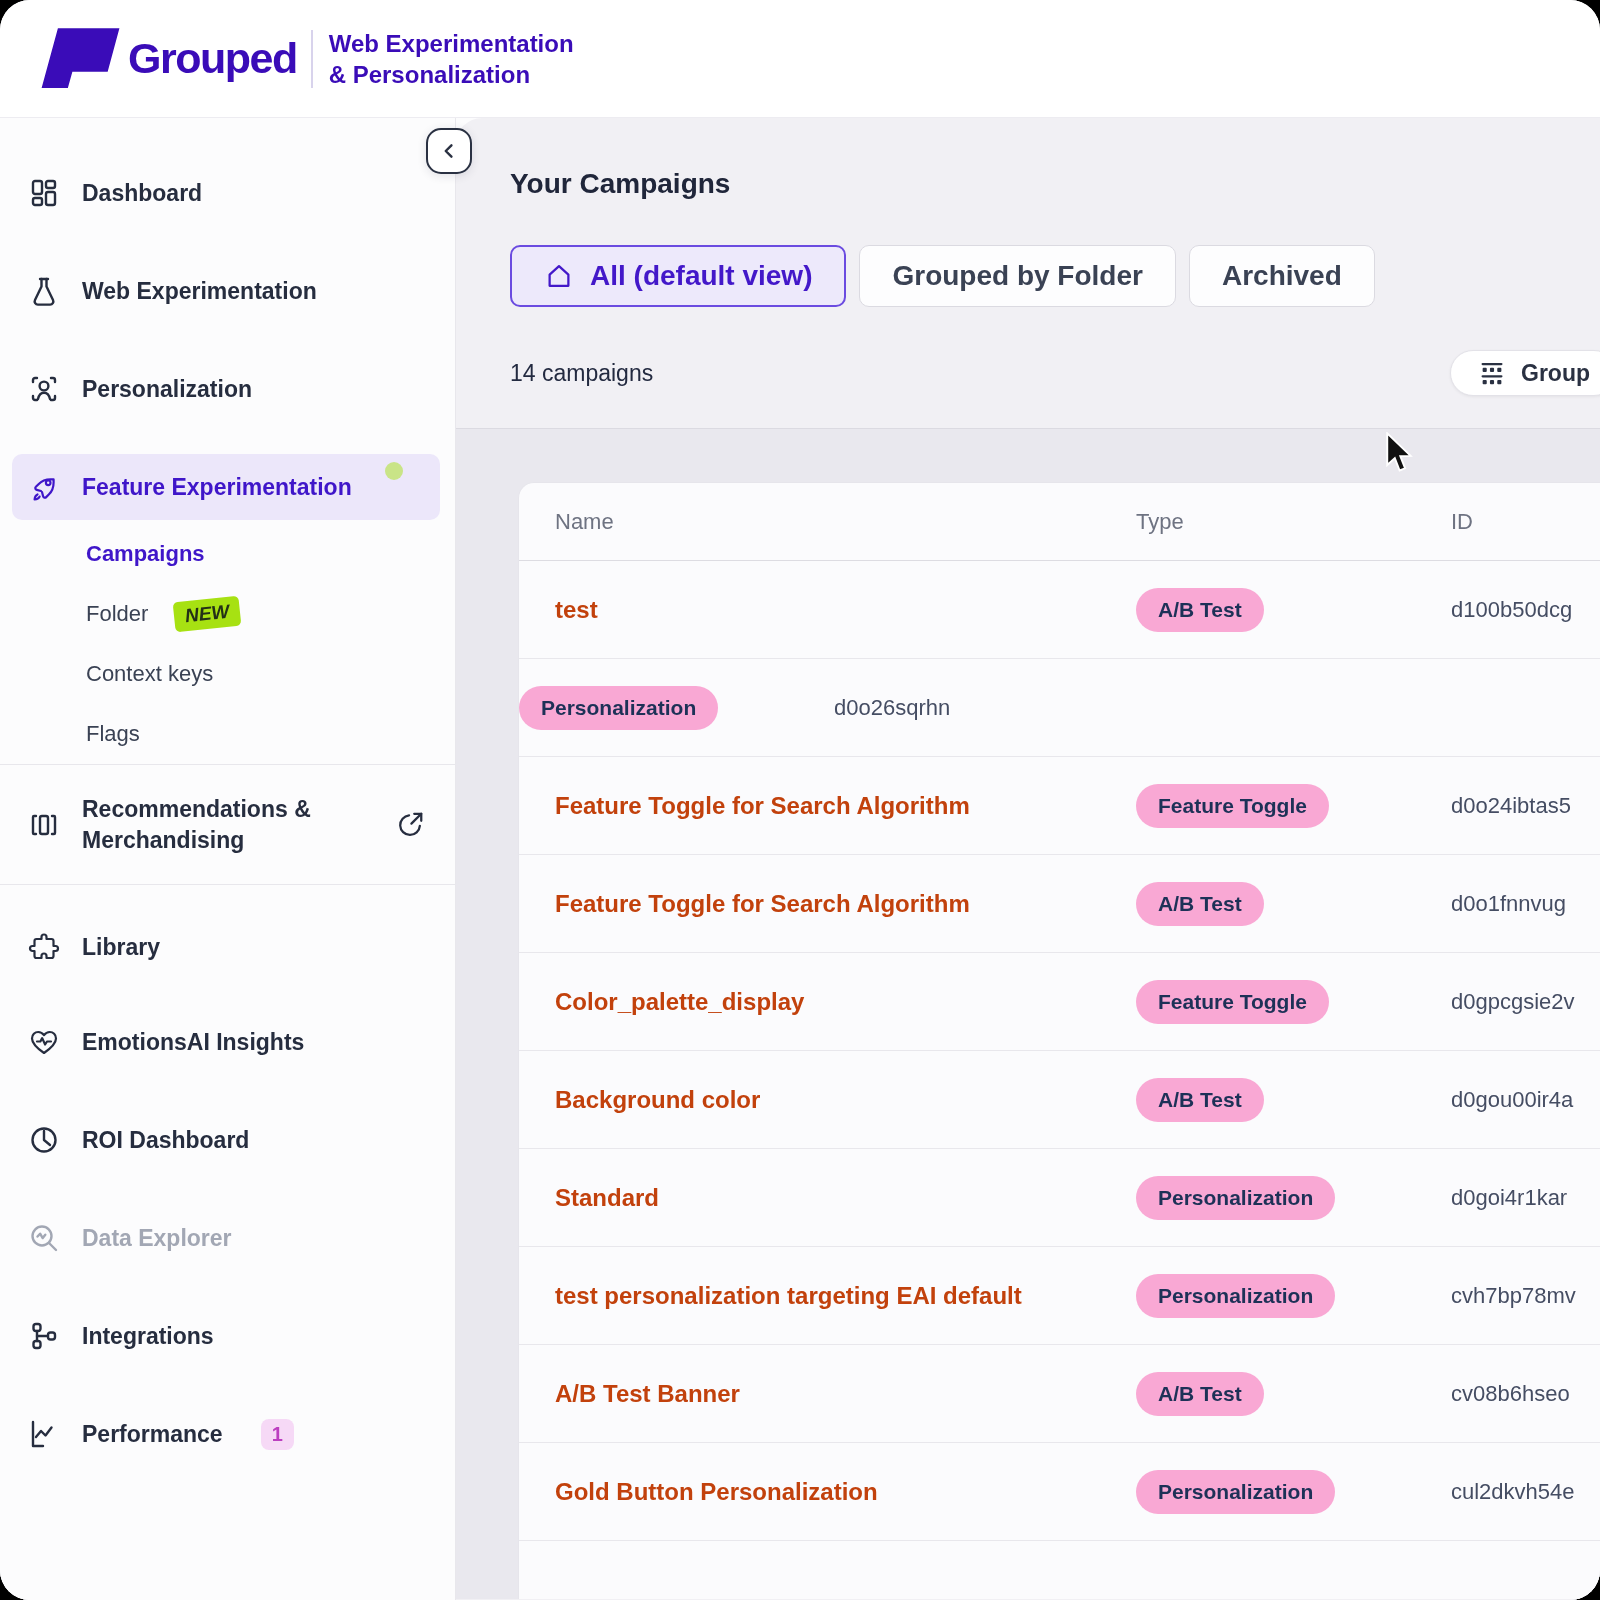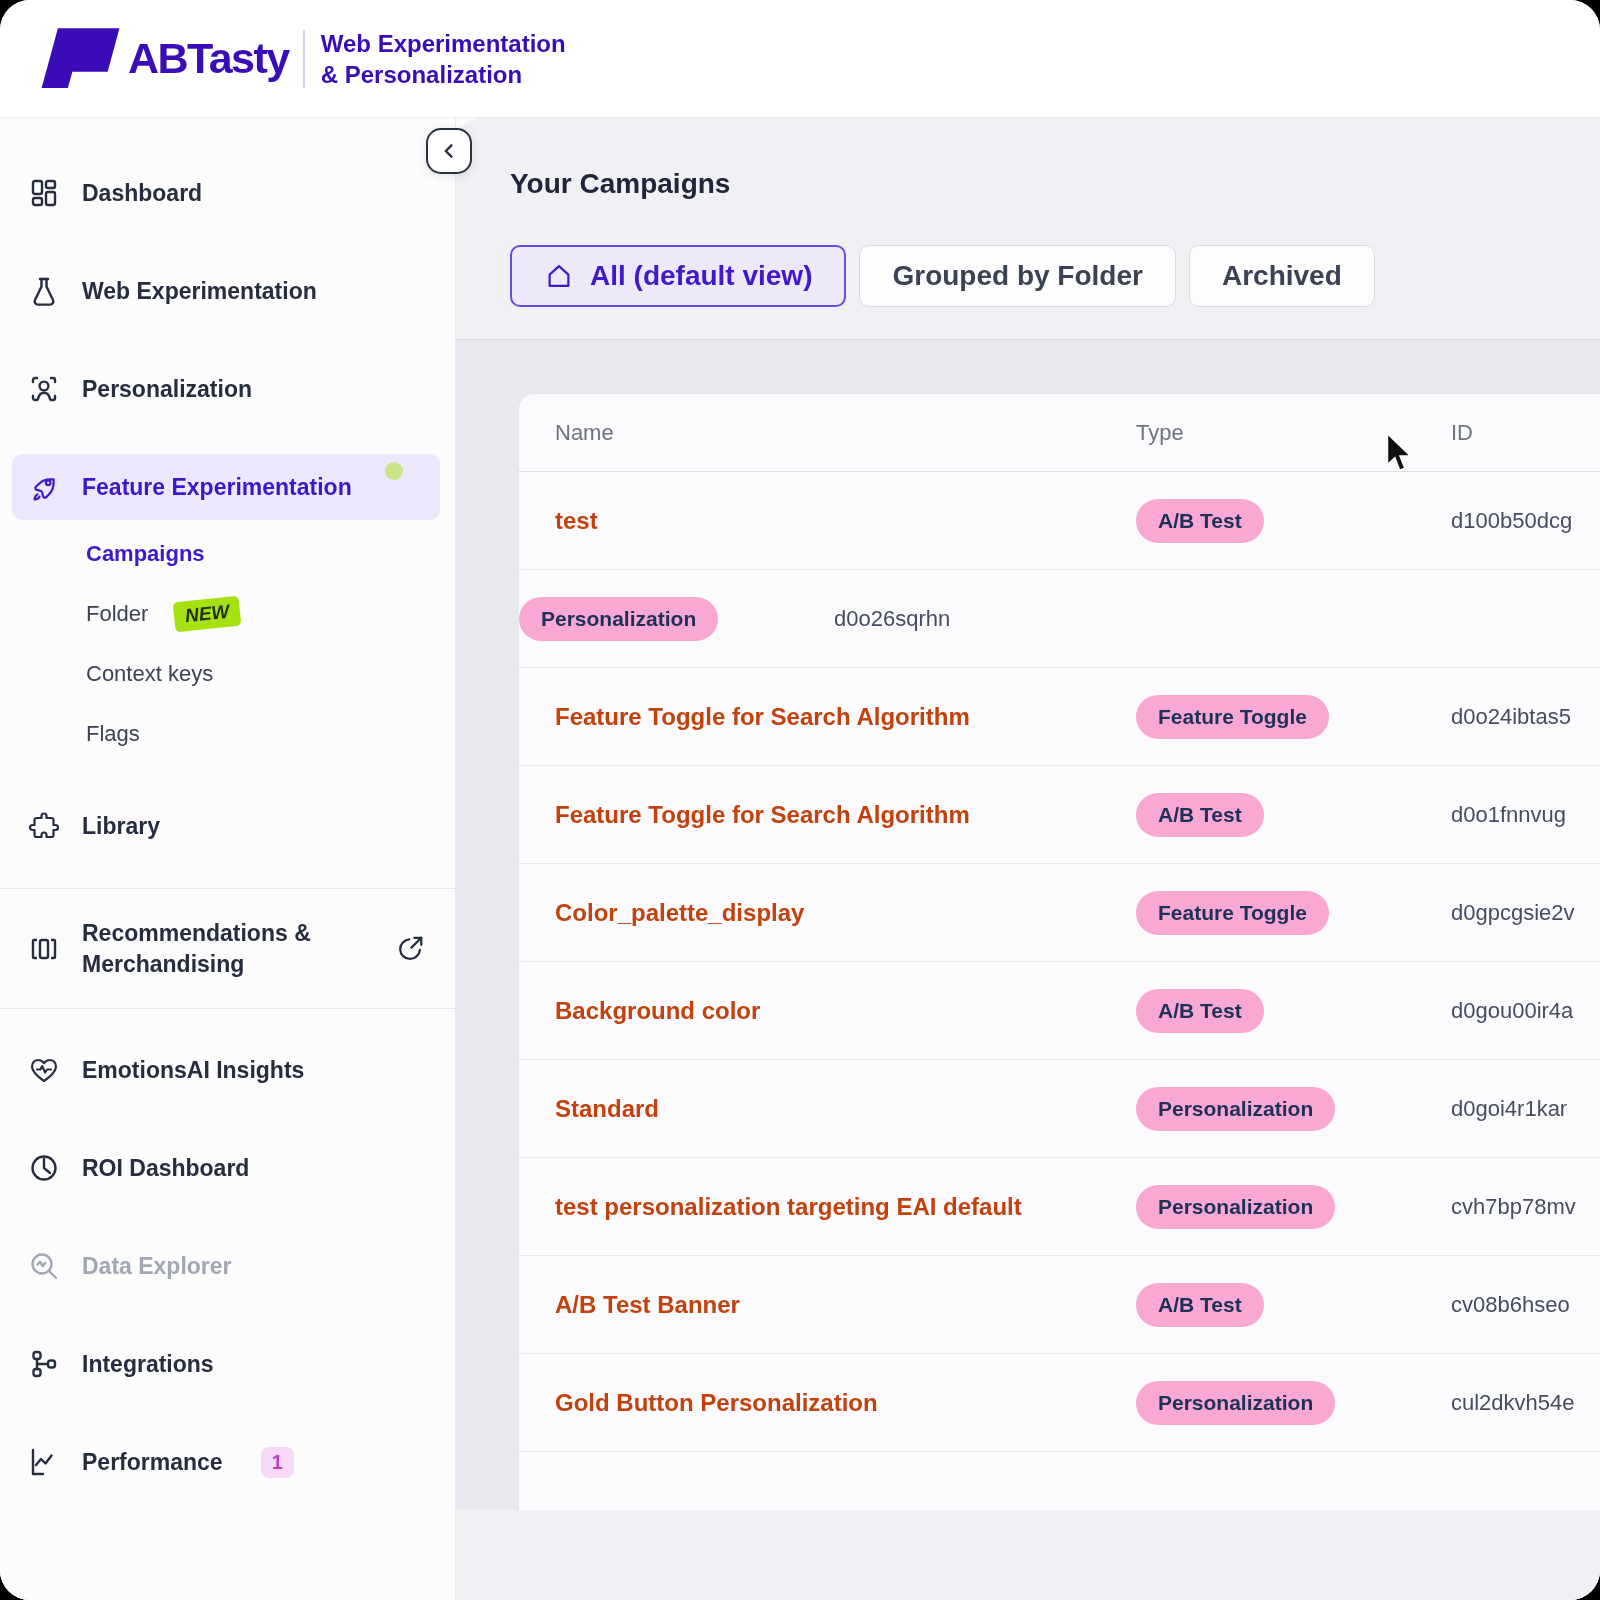--- a/index.html
+++ b/index.html
@@ -75,21 +75,21 @@
 
 <div class="window">
 
   <div class="topbar">
     <div class="brand-wrap">
       <span>
         <svg class="brand-mark" viewBox="0 0 100 84">
           <path d="M30 8 H98 L85 56 H46 L41 74 H12 Z" fill="#3A0CB8"></path>
         </svg>
       </span>
-      <span class="brand-text">ABTasty</span>
+      <span class="brand-text">Grouped</span>
       <div class="pipe"></div>
       <div class="product">
         <div>Web Experimentation</div>
         <div>&amp; Personalization</div>
       </div>
     </div>
   </div>
 
   <div class="body">
 
@@ -158,45 +158,45 @@
         <span>Folder</span>
         <span class="new-badge">NEW</span>
       </div>
       <div class="sub-item">
         <span>Context keys</span>
       </div>
       <div class="sub-item">
         <span>Flags</span>
       </div>
 
-      <div class="nav-item nav-gap" style="margin-bottom:29px;">
-        <span class="icon">
-          <svg viewBox="0 0 32 32" width="32" height="32" fill="none" stroke="currentColor" stroke-width="2.2" stroke-linejoin="round">
-            <path d="M13.5 6 a2.5 2.5 0 0 1 5 0 v2 h5 a2 2 0 0 1 2 2 v5 h2 a2.5 2.5 0 0 1 0 5 h-2 v5 a2 2 0 0 1-2 2 h-5 v-2 a2.5 2.5 0 0 0-5 0 v2 h-5 a2 2 0 0 1-2-2 v-5 h-2 a2.5 2.5 0 0 1 0-5 h2 v-5 a2 2 0 0 1 2-2 h5 z"></path>
-          </svg>
-        </span>
-        <span>Library</span>
-      </div>
-
       <div class="nav-item divider-item">
         <span class="icon">
           <svg viewBox="0 0 32 32" width="32" height="32" fill="none" stroke="currentColor" stroke-width="2.4" stroke-linecap="round" stroke-linejoin="round">
             <rect x="12" y="7" width="8" height="18" rx="2"></rect>
             <path d="M8 7 H6 a1 1 0 0 0-1 1 v16 a1 1 0 0 0 1 1 h2"></path>
             <path d="M24 7 h2 a1 1 0 0 1 1 1 v16 a1 1 0 0 1-1 1 h-2"></path>
           </svg>
         </span>
         <span class="label2">Recommendations &amp; Merchandising</span>
         <span class="ext-icon">
           <svg viewBox="0 0 32 32" width="30" height="30" fill="none" stroke="currentColor" stroke-width="2.4" stroke-linecap="round" stroke-linejoin="round">
             <path d="M26.5 17 a10.5 10.5 0 1 1-11.5-11.3"></path>
               <path d="M17.5 14.5 L28 4"></path>
               <path d="M20.5 4 H28 v7.5"></path>
           </svg>
         </span>
+      </div>
+
+      <div class="nav-item nav-gap" style="margin-bottom:29px;">
+        <span class="icon">
+          <svg viewBox="0 0 32 32" width="32" height="32" fill="none" stroke="currentColor" stroke-width="2.2" stroke-linejoin="round">
+            <path d="M13.5 6 a2.5 2.5 0 0 1 5 0 v2 h5 a2 2 0 0 1 2 2 v5 h2 a2.5 2.5 0 0 1 0 5 h-2 v5 a2 2 0 0 1-2 2 h-5 v-2 a2.5 2.5 0 0 0-5 0 v2 h-5 a2 2 0 0 1-2-2 v-5 h-2 a2.5 2.5 0 0 1 0-5 h2 v-5 a2 2 0 0 1 2-2 h5 z"></path>
+          </svg>
+        </span>
+        <span>Library</span>
       </div>
 
       <div class="nav-item" style="margin-top:28px;">
         <span class="icon">
           <svg viewBox="0 0 32 32" width="32" height="32" fill="none" stroke="currentColor" stroke-width="2.2" stroke-linecap="round" stroke-linejoin="round">
             <path d="M16 27 C9.4 22.3 4 17.8 4 12.4 4 8.7 6.9 6 10.2 6 c2.4 0 4.4 1.2 5.8 3.2 C17.4 7.2 19.4 6 21.8 6 25.1 6 28 8.7 28 12.4 c0 5.4-5.4 9.9-12 14.6 z"></path>
             <path d="M9 15.5 h3.4 l1.8-3.4 2.9 6.4 1.9-3 h4"></path>
           </svg>
         </span>
         <span>EmotionsAI Insights</span>
@@ -262,20 +262,38 @@
           <span>All (default view)</span>
         </div>
         <div class="tab">
           <span>Grouped by Folder</span>
         </div>
         <div class="tab">
           <span>Archived</span>
         </div>
       </div>
 
+      <div class="toolbar">
+        <div class="count">14 campaigns</div>
+        <div class="group-btn">
+          <span class="icon">
+            <svg viewBox="0 0 32 32" width="30" height="30" fill="none" stroke="currentColor" stroke-width="2.4" stroke-linecap="round">
+              <path d="M6 6.5 h20"></path>
+              <rect x="6" y="10.5" width="4.4" height="4.4" rx="1" fill="currentColor" stroke="none"></rect>
+              <rect x="13.8" y="10.5" width="4.4" height="4.4" rx="1" fill="currentColor" stroke="none"></rect>
+              <rect x="21.6" y="10.5" width="4.4" height="4.4" rx="1" fill="currentColor" stroke="none"></rect>
+              <path d="M6 19.5 h20"></path>
+              <rect x="6" y="23.5" width="4.4" height="4.4" rx="1" fill="currentColor" stroke="none"></rect>
+              <rect x="13.8" y="23.5" width="4.4" height="4.4" rx="1" fill="currentColor" stroke="none"></rect>
+              <rect x="21.6" y="23.5" width="4.4" height="4.4" rx="1" fill="currentColor" stroke="none"></rect>
+            </svg>
+          </span>
+          <span>Group</span>
+        </div>
+      </div>
 
       <div class="main-divider"></div>
 
       <div class="band">
         <div class="table-card">
           <div class="thead">
             <div class="col-name">Name</div>
             <div class="col-type">Type</div>
             <div class="col-id">ID</div>
           </div>

